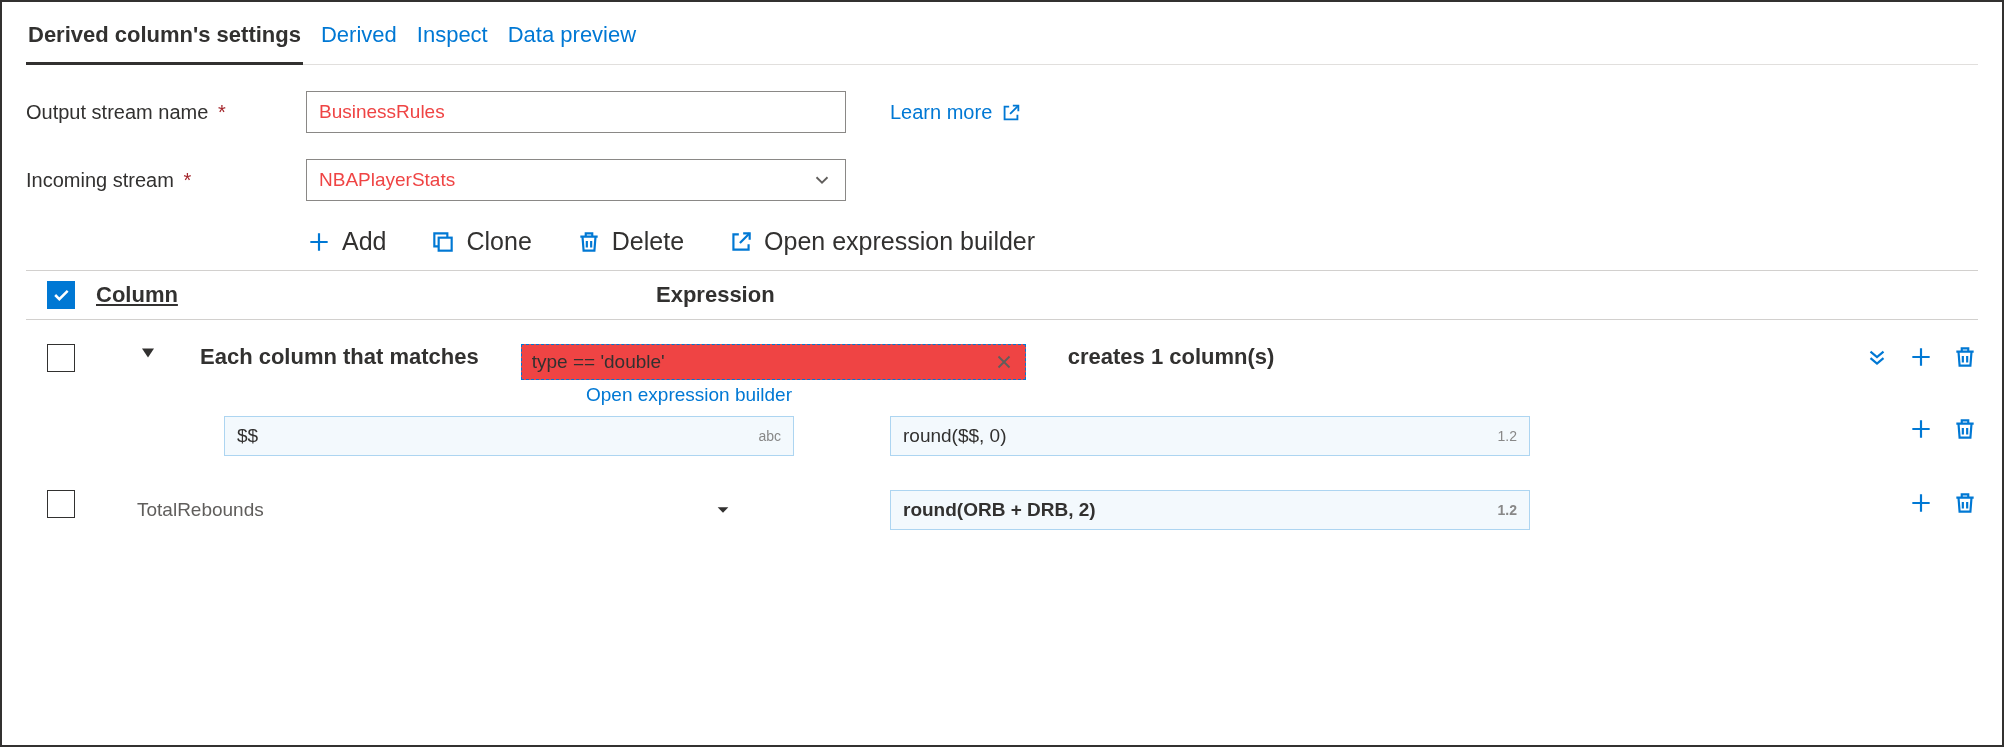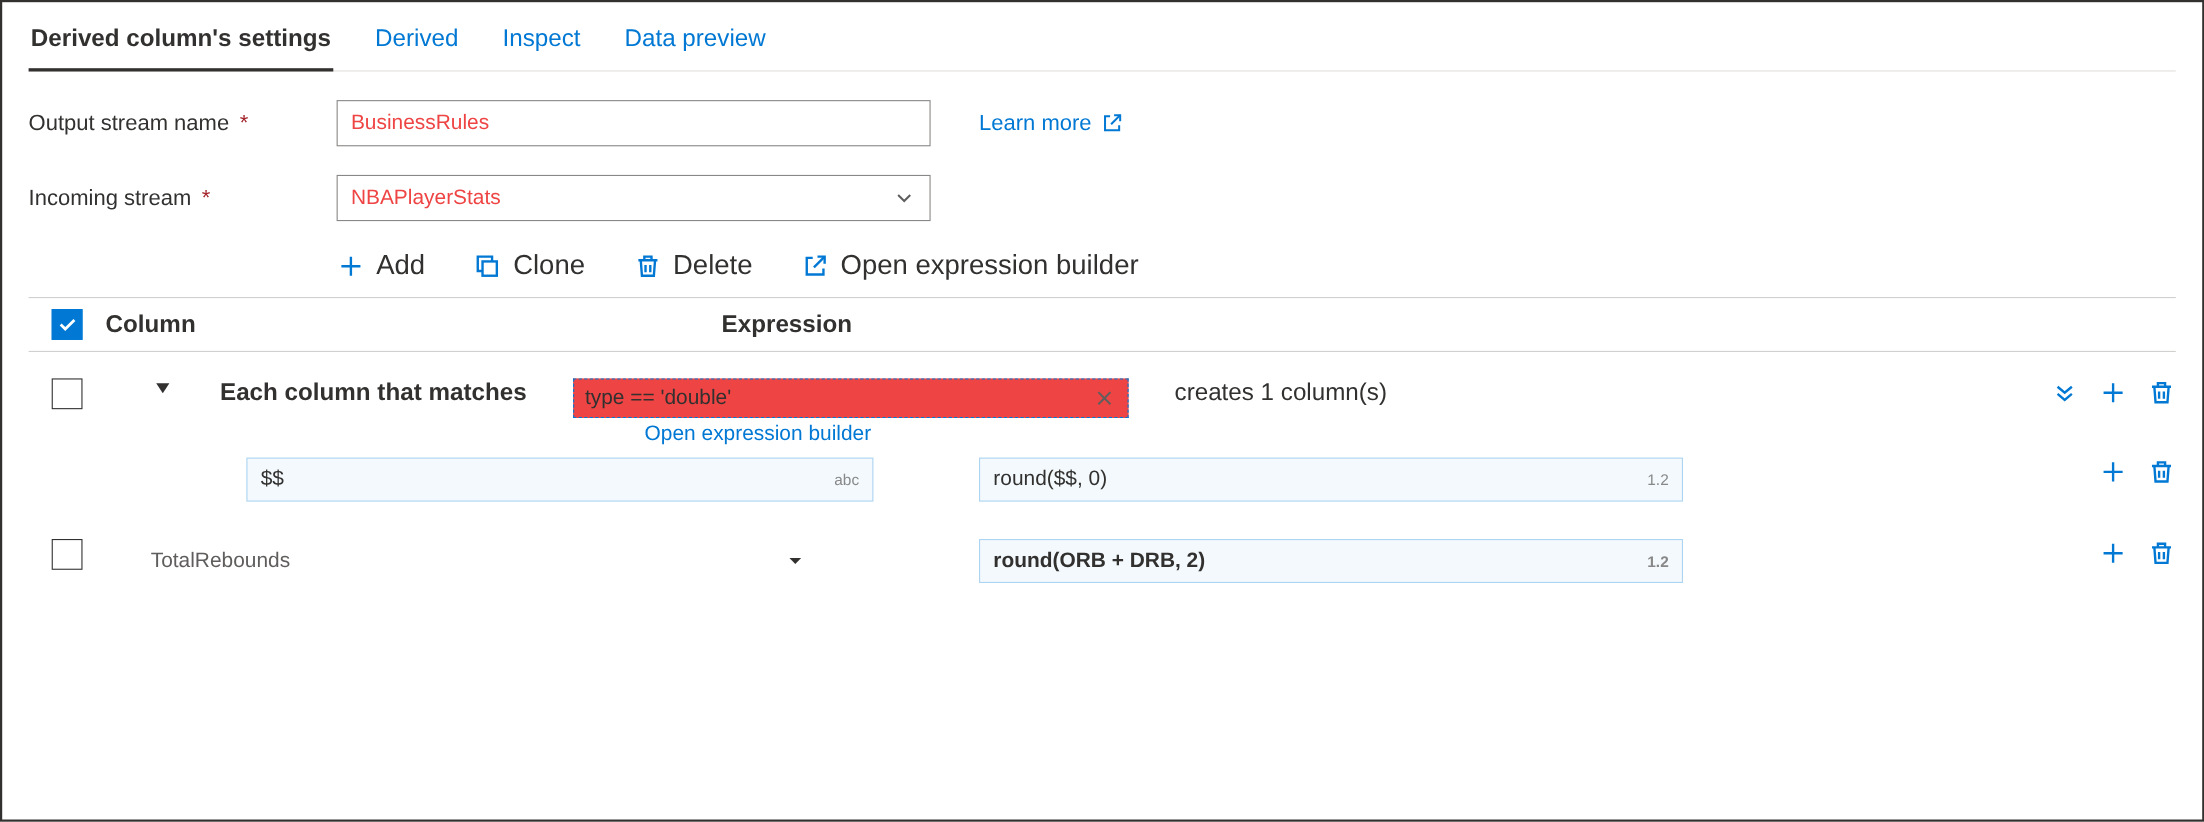--- a/index.html
+++ b/index.html
@@ -12,21 +12,21 @@
     border: 2px solid #323130;
     width: 2004px;
     height: 747px;
     padding: 10px 24px 24px 24px;
   }
   a { color: #0078d4; text-decoration: none; }
 
   
   .tabs {
     display: flex;
-    gap: 36px;
+    gap: 16px;
     border-bottom: 1px solid #e1dfdd;
     margin-bottom: 26px;
   }
   .tab {
     padding: 10px 2px 14px 2px;
     cursor: pointer;
     color: #0078d4;
     font-size: 22px;
   }
   .tab.active {
@@ -72,21 +72,21 @@
     display: flex;
     align-items: center;
     justify-content: space-between;
     cursor: pointer;
   }
   .learn-more {
     margin-left: 44px;
     color: #0078d4;
     font-size: 20px;
     display: inline-flex;
-    align-items: flex-start;
+    align-items: flex-end;
     gap: 8px;
   }
 
   
   .toolbar {
     display: flex;
     gap: 44px;
     margin-left: 280px;
     margin-bottom: 14px;
     align-items: center;
@@ -103,21 +103,21 @@
   .grid-header {
     display: flex;
     align-items: center;
     border-top: 1px solid #d2d0ce;
     border-bottom: 1px solid #d2d0ce;
     padding: 10px 0;
     font-weight: 600;
     font-size: 22px;
   }
   .check-cell { width: 70px; display:flex; justify-content:center; }
-  .col-column { flex: 0 0 560px; }
+  .col-column { flex: 0 0 560px; text-decoration: underline; }
   .col-expression { flex: 1; }
 
   .checkbox {
     width: 28px; height: 28px;
     border: 1.5px solid #323130;
     background: #fff;
     display: inline-flex;
     align-items: center; justify-content: center;
   }
   .checkbox.checked {
@@ -152,21 +152,21 @@
     display: flex;
     align-items: center;
     justify-content: space-between;
     background: #ef4444;
   }
   .expr-input .fx {
     color: #605e5c;
     font-size: 15px;
   }
   .creates {
-    font-weight: 400;
+    font-weight: 700;
     font-size: 22px;
     margin-left: 14px;
   }
   .row-actions {
     display: flex;
     gap: 18px;
     margin-left: auto;
     color: #0078d4;
     align-items: center;
   }

